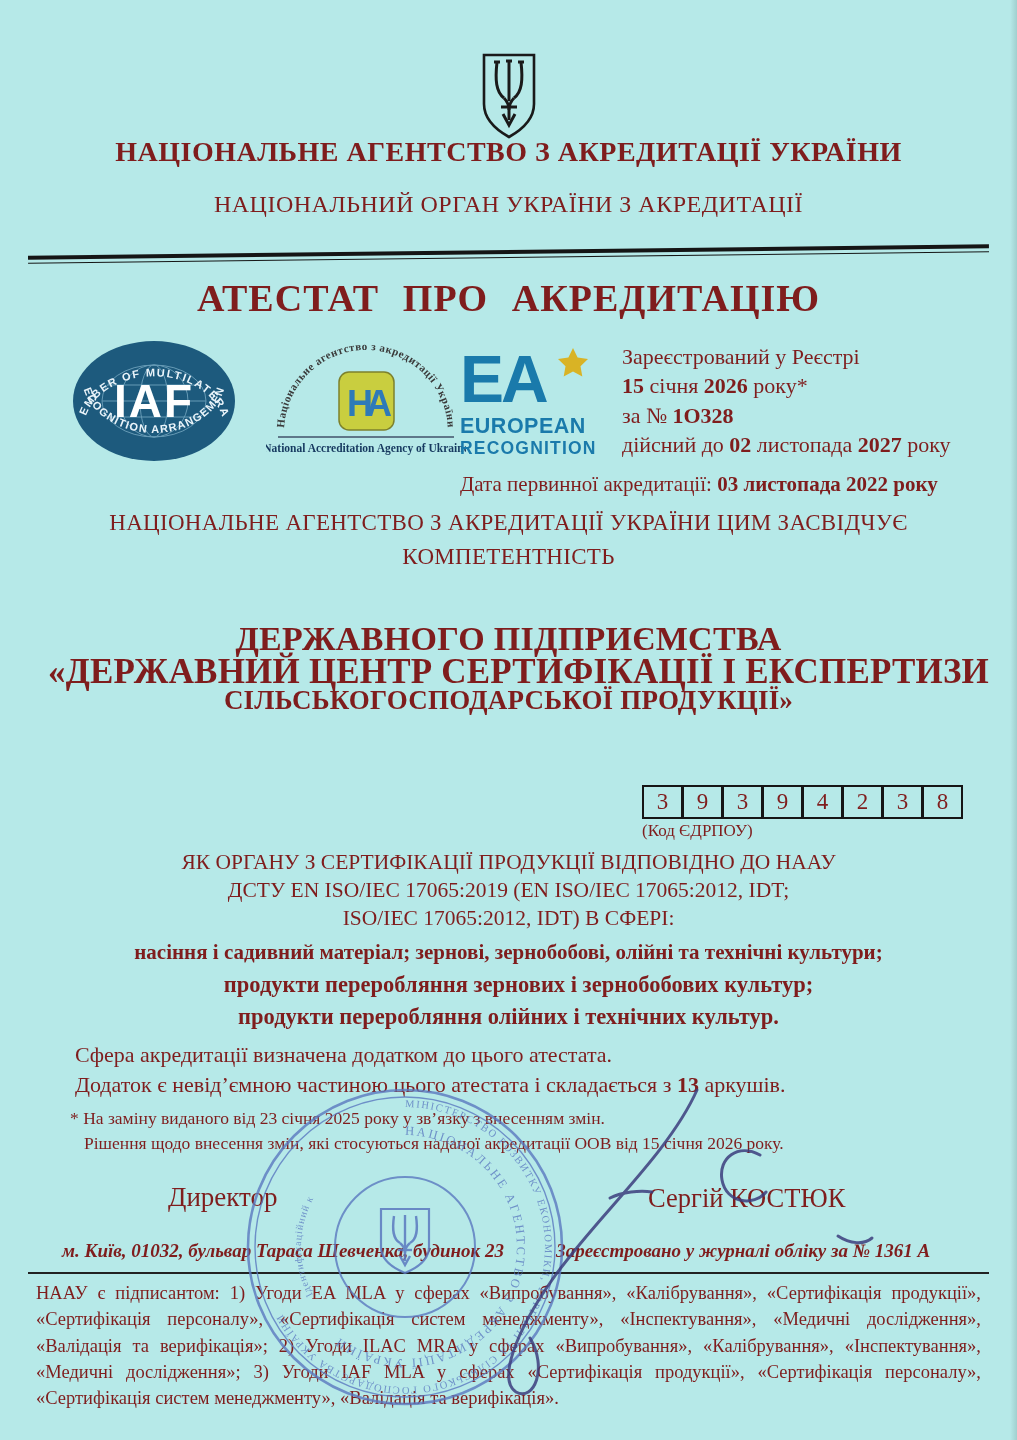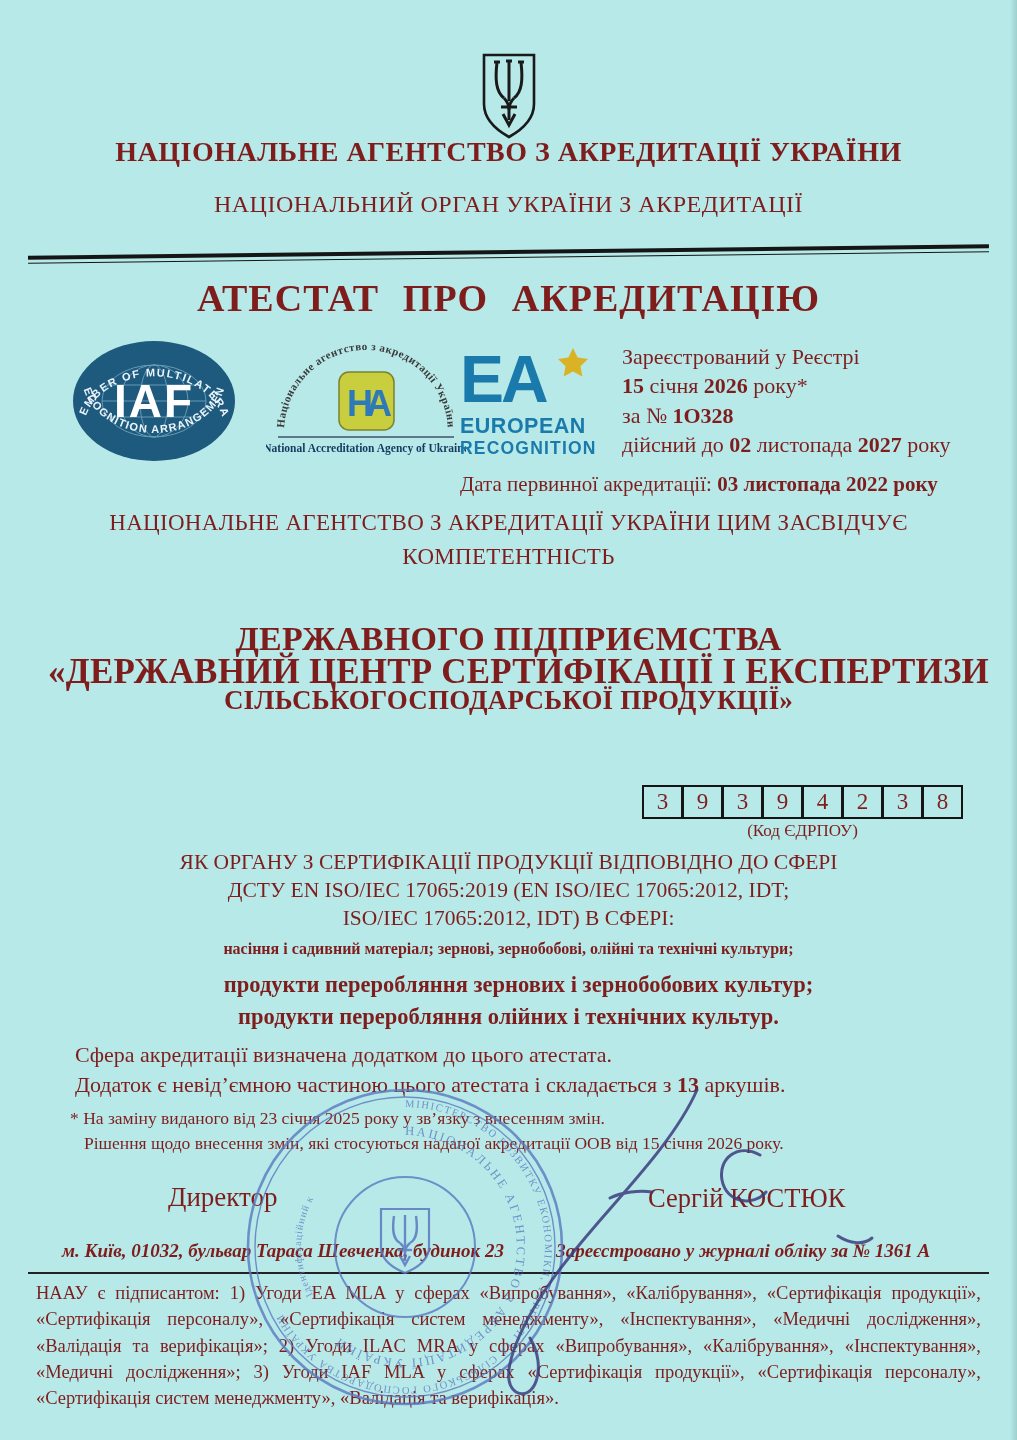--- a/index.html
+++ b/index.html
@@ -35,27 +35,27 @@
   .entity1{top:620px;font-size:34px;font-weight:bold;letter-spacing:.3px;}
   .entity2{top:652px;font-size:35px;font-weight:bold;letter-spacing:.2px;padding-left:20px;}
   .entity3{top:685px;font-size:27px;font-weight:bold;letter-spacing:.2px;}
   .address{top:740px;font-size:22px;font-weight:bold;}
 
   .edrpou{top:785px;left:642px;}
   .edrpou-cells{display:flex;}
   .edrpou-cell{width:37px;height:30px;border:2px solid #151515;border-left-width:1px;
     display:flex;align-items:center;justify-content:center;font-size:23px;}
   .edrpou-cell:first-child{border-left-width:2px;}
-  .edrpou-caption{text-align:center;font-size:17px;margin-top:2px;}
+  .edrpou-caption{font-size:17px;margin-top:2px;}
 
   .req1{top:850px;font-size:21.5px;}
   .req2{top:878px;font-size:21.5px;}
   .req3{top:906px;font-size:21.5px;}
 
-  .scope1{top:940px;font-size:16px;font-weight:bold;}
+  .scope1{top:940px;font-size:21px;font-weight:bold;}
   .scope2{top:972px;font-size:22.5px;font-weight:bold;padding-left:20px;}
   .scope3{top:1004px;font-size:22.5px;font-weight:bold;}
 
   .annex1{top:1042px;left:75px;font-size:22px;}
   .annex2{top:1072px;left:75px;font-size:22px;}
 
   .fnote1{top:1108px;left:70px;font-size:17.5px;}
   .fnote2{top:1133px;left:84px;font-size:17.5px;}
 
   .director{top:1182px;left:168px;font-size:27px;}
@@ -159,21 +159,21 @@
       <div class="edrpou-cell">3</div>
       <div class="edrpou-cell">9</div>
       <div class="edrpou-cell">4</div>
       <div class="edrpou-cell">2</div>
       <div class="edrpou-cell">3</div>
       <div class="edrpou-cell">8</div>
     </div>
     <div class="edrpou-caption">(Код ЄДРПОУ)</div>
   </div>
 
-  <div class="abs ctr req1">ЯК ОРГАНУ З СЕРТИФІКАЦІЇ ПРОДУКЦІЇ ВІДПОВІДНО ДО СФЕРІ</div>
+  <div class="abs ctr req1">ЯК ОРГАНУ З СЕРТИФІКАЦІЇ ПРОДУКЦІЇ ВІДПОВІДНО ДО НААУ</div>
   <div class="abs ctr req2">ДСТУ EN ISO/IEC 17065:2019 (EN ISO/IEC 17065:2012, IDT;</div>
   <div class="abs ctr req3">ISO/IEC 17065:2012, IDT) В СФЕРІ:</div>
 
   <div class="abs ctr scope1">насіння і садивний матеріал; зернові, зернобобові, олійні та технічні культури;</div>
   <div class="abs ctr scope2">продукти переробляння зернових і зернобобових культур;</div>
   <div class="abs annex1">Сфера акредитації визначена додатком до цього атестата.</div>
 
   <div class="abs ctr scope3">продукти переробляння олійних і технічних культур.</div>
   <div class="abs annex2"><span>Додаток є невід’ємною частиною цього атестата і складається з </span><span class="b">13</span><span> аркушів.</span></div>
 

